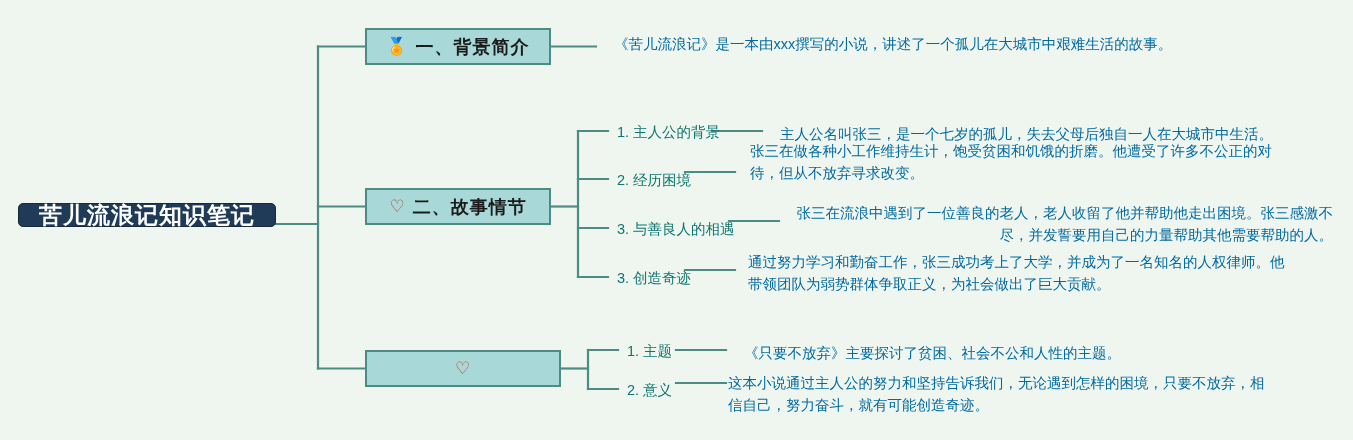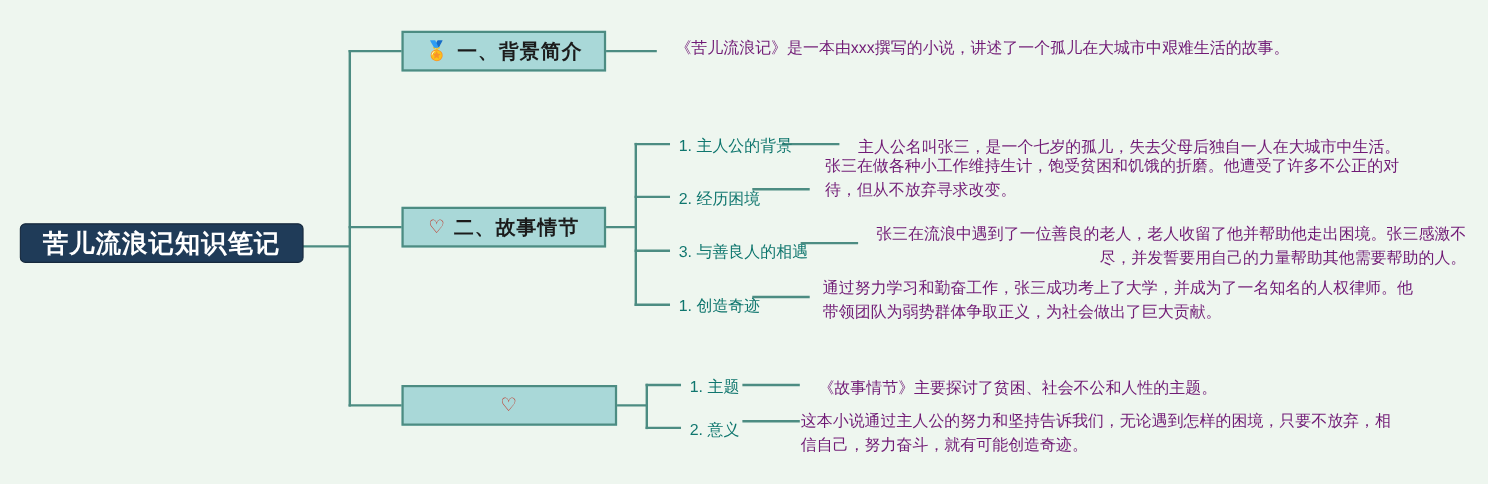--- a/index.html
+++ b/index.html
@@ -24,21 +24,21 @@
     height: 440px;
     pointer-events: none;
   }
 
   
   .root-node {
     position: absolute;
     left: 18px;
     top: 203px;
     width: 258px;
-    height: 36px;
+    height: 24px;
     background: #1f3b58;
     border: 1px solid #16293d;
     border-radius: 5px;
     box-sizing: border-box;
     display: flex;
     align-items: center;
     justify-content: center;
     color: #ffffff;
     font-size: 23px;
     font-weight: bold;
@@ -82,21 +82,21 @@
     color: #0f766e;
     white-space: nowrap;
     z-index: 2;
   }
 
   
   .leaf-text {
     position: absolute;
     font-size: 14.5px;
     line-height: 1.55;
-    color: #701a75;
+    color: #0369a1;
     z-index: 2;
   }
   .leaf-text.wide { width: 560px; }
   .leaf-text.narrow { width: 540px; }
 </style>
 </head>
 <body>
 
 <div id="canvas">
 
@@ -152,26 +152,26 @@
 
   <div class="sub-label" style="left:617px; top:123px;">1. 主人公的背景</div>
   <div class="leaf-text wide" style="left:780px; top:123px;">主人公名叫张三，是一个七岁的孤儿，失去父母后独自一人在大城市中生活。</div>
 
   <div class="sub-label" style="left:617px; top:171px;">2. 经历困境</div>
   <div class="leaf-text narrow" style="left:750px; top:140px;">张三在做各种小工作维持生计，饱受贫困和饥饿的折磨。他遭受了许多不公正的对待，但从不放弃寻求改变。</div>
 
   <div class="sub-label" style="left:617px; top:220px;">3. 与善良人的相遇</div>
   <div class="leaf-text narrow" style="left:793px; top:202px;text-align:right;">张三在流浪中遇到了一位善良的老人，老人收留了他并帮助他走出困境。张三感激不尽，并发誓要用自己的力量帮助其他需要帮助的人。</div>
 
-  <div class="sub-label" style="left:617px; top:269px;">1. 创造奇迹</div>
+  <div class="sub-label" style="left:617px; top:269px;">3. 创造奇迹</div>
   <div class="leaf-text narrow" style="left:748px; top:251px;">通过努力学习和勤奋工作，张三成功考上了大学，并成为了一名知名的人权律师。他带领团队为弱势群体争取正义，为社会做出了巨大贡献。</div>
 
   <div class="branch-node" id="branch-3">
     <span class="b-icon icon-heart">♡</span>
   </div>
 
   <div class="sub-label" style="left:627px; top:342px;">1. 主题</div>
-  <div class="leaf-text wide" style="left:744px; top:342px;">《故事情节》主要探讨了贫困、社会不公和人性的主题。</div>
+  <div class="leaf-text wide" style="left:744px; top:342px;">《只要不放弃》主要探讨了贫困、社会不公和人性的主题。</div>
 
   <div class="sub-label" style="left:627px; top:381px;">2. 意义</div>
   <div class="leaf-text narrow" style="left:728px; top:372px;">这本小说通过主人公的努力和坚持告诉我们，无论遇到怎样的困境，只要不放弃，相信自己，努力奋斗，就有可能创造奇迹。</div>
 
 </div>
 
 </body></html>

